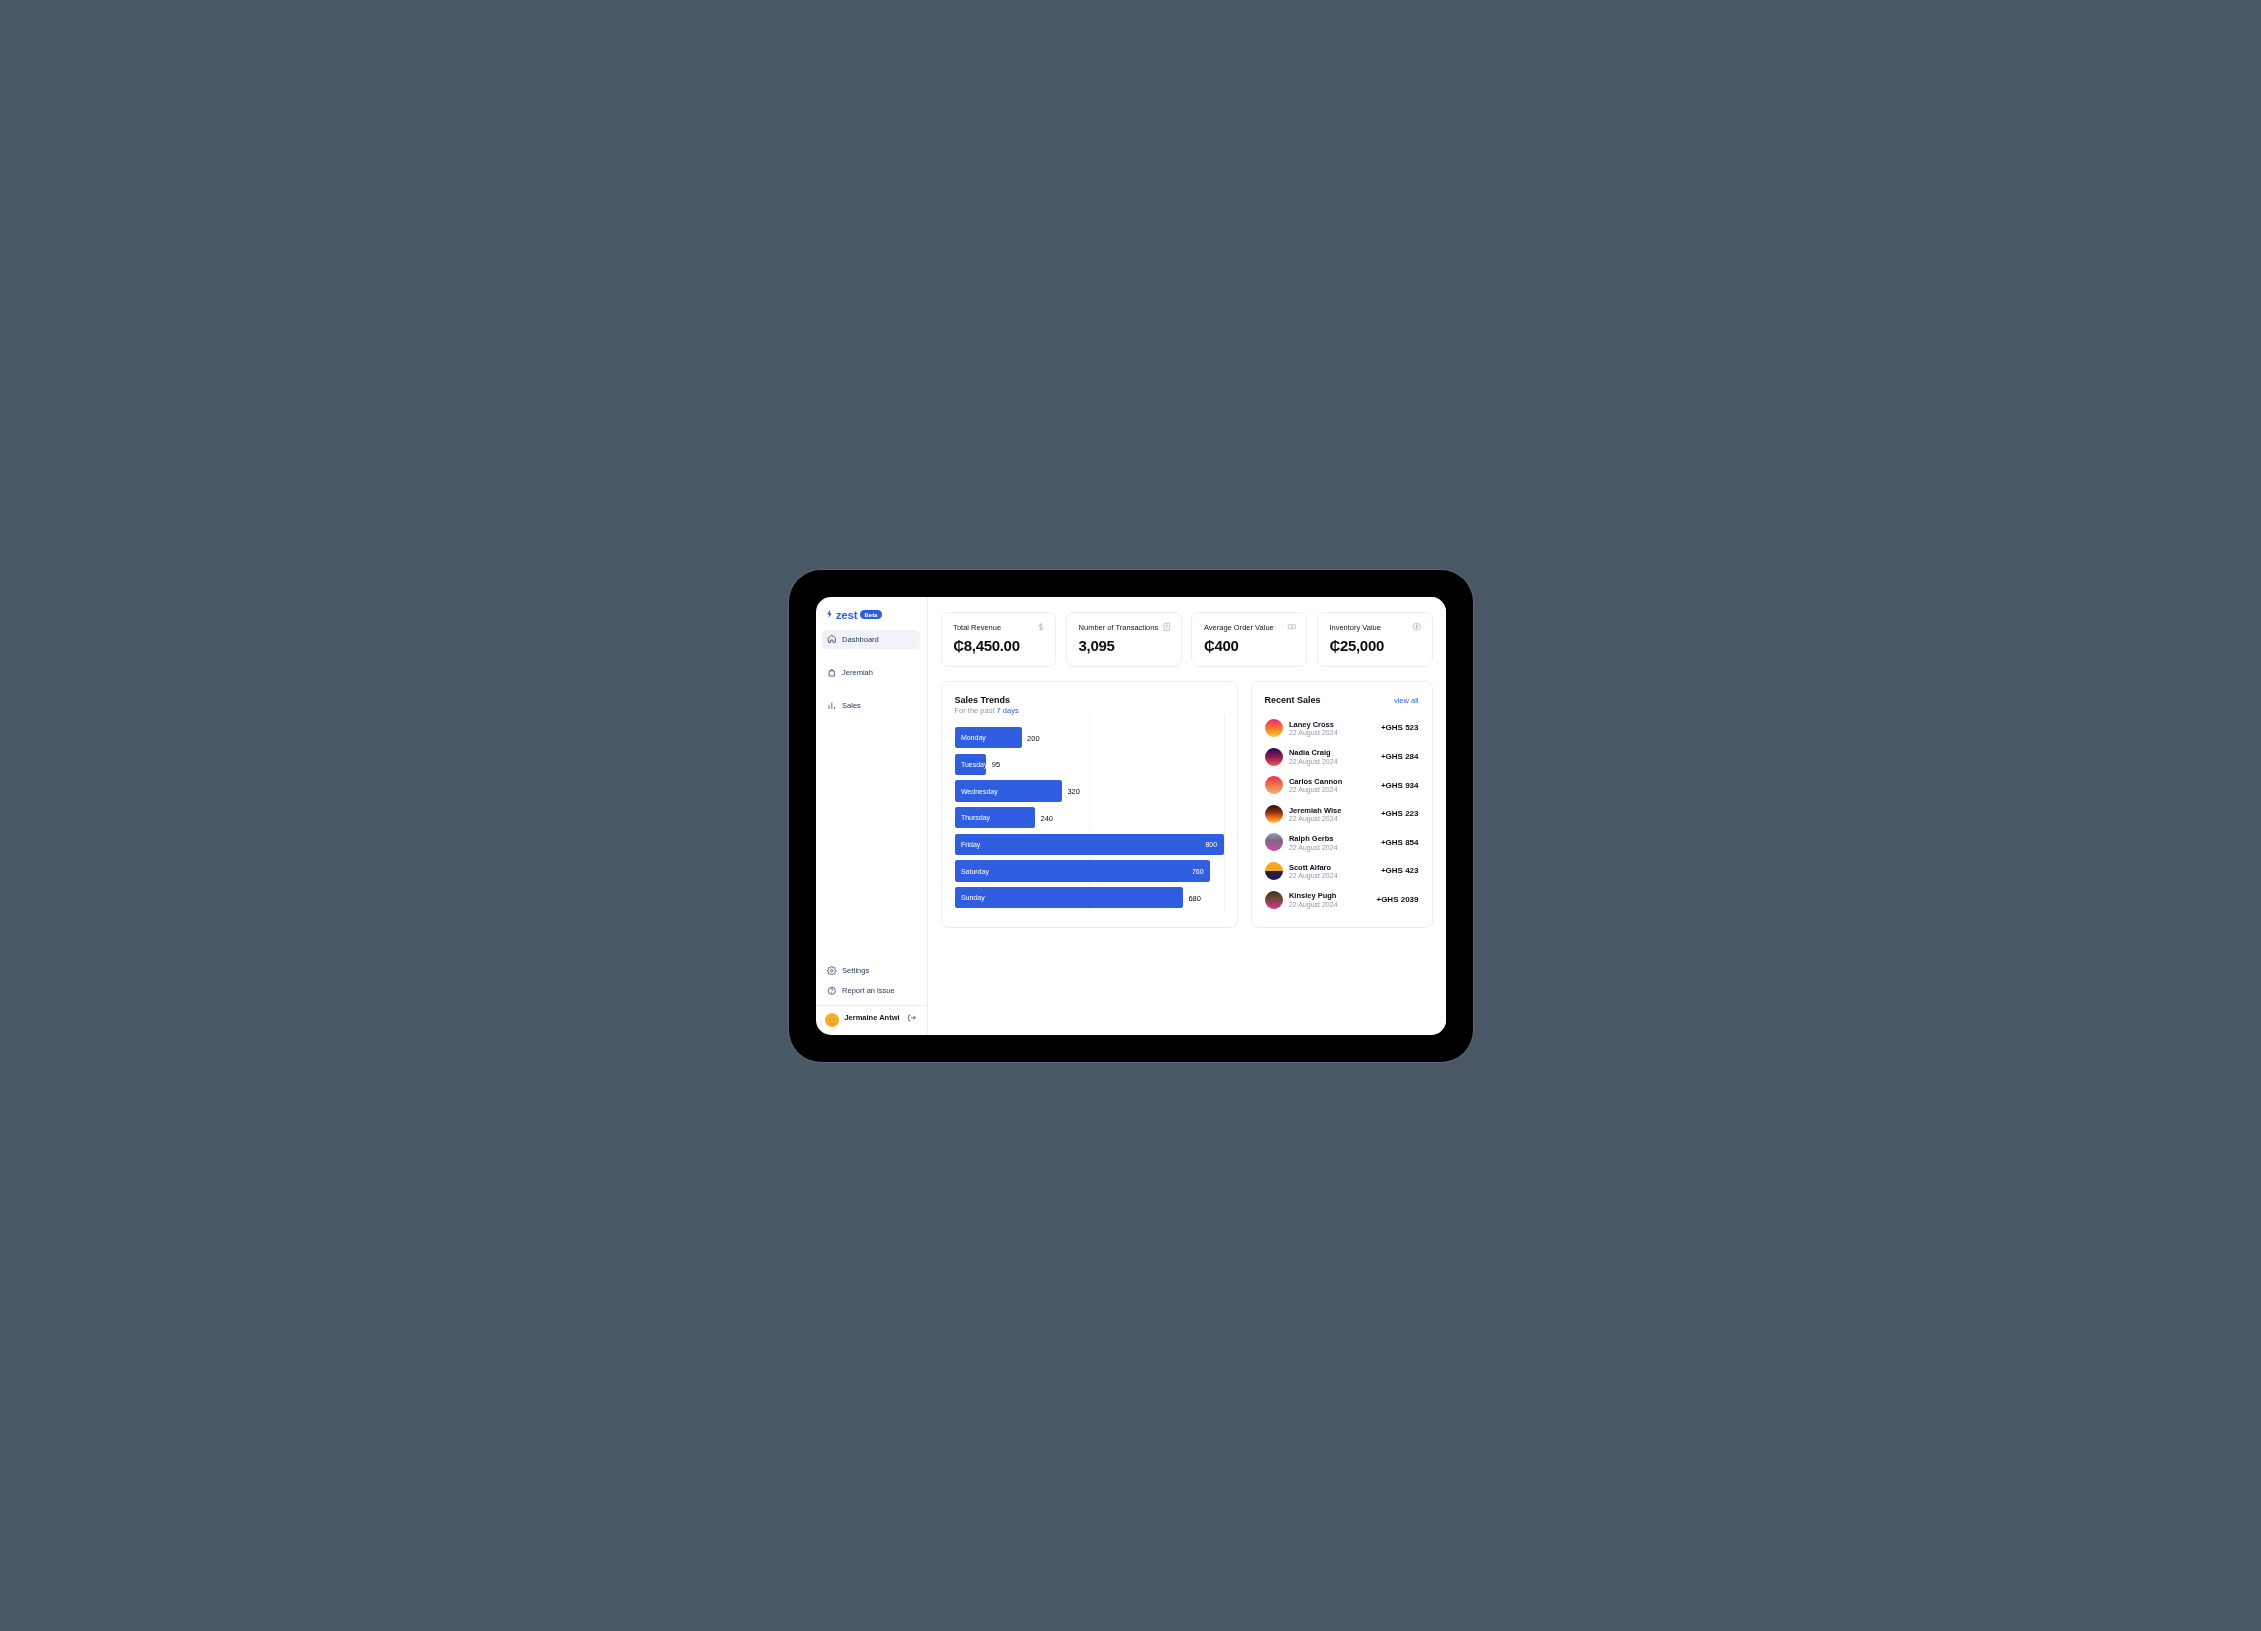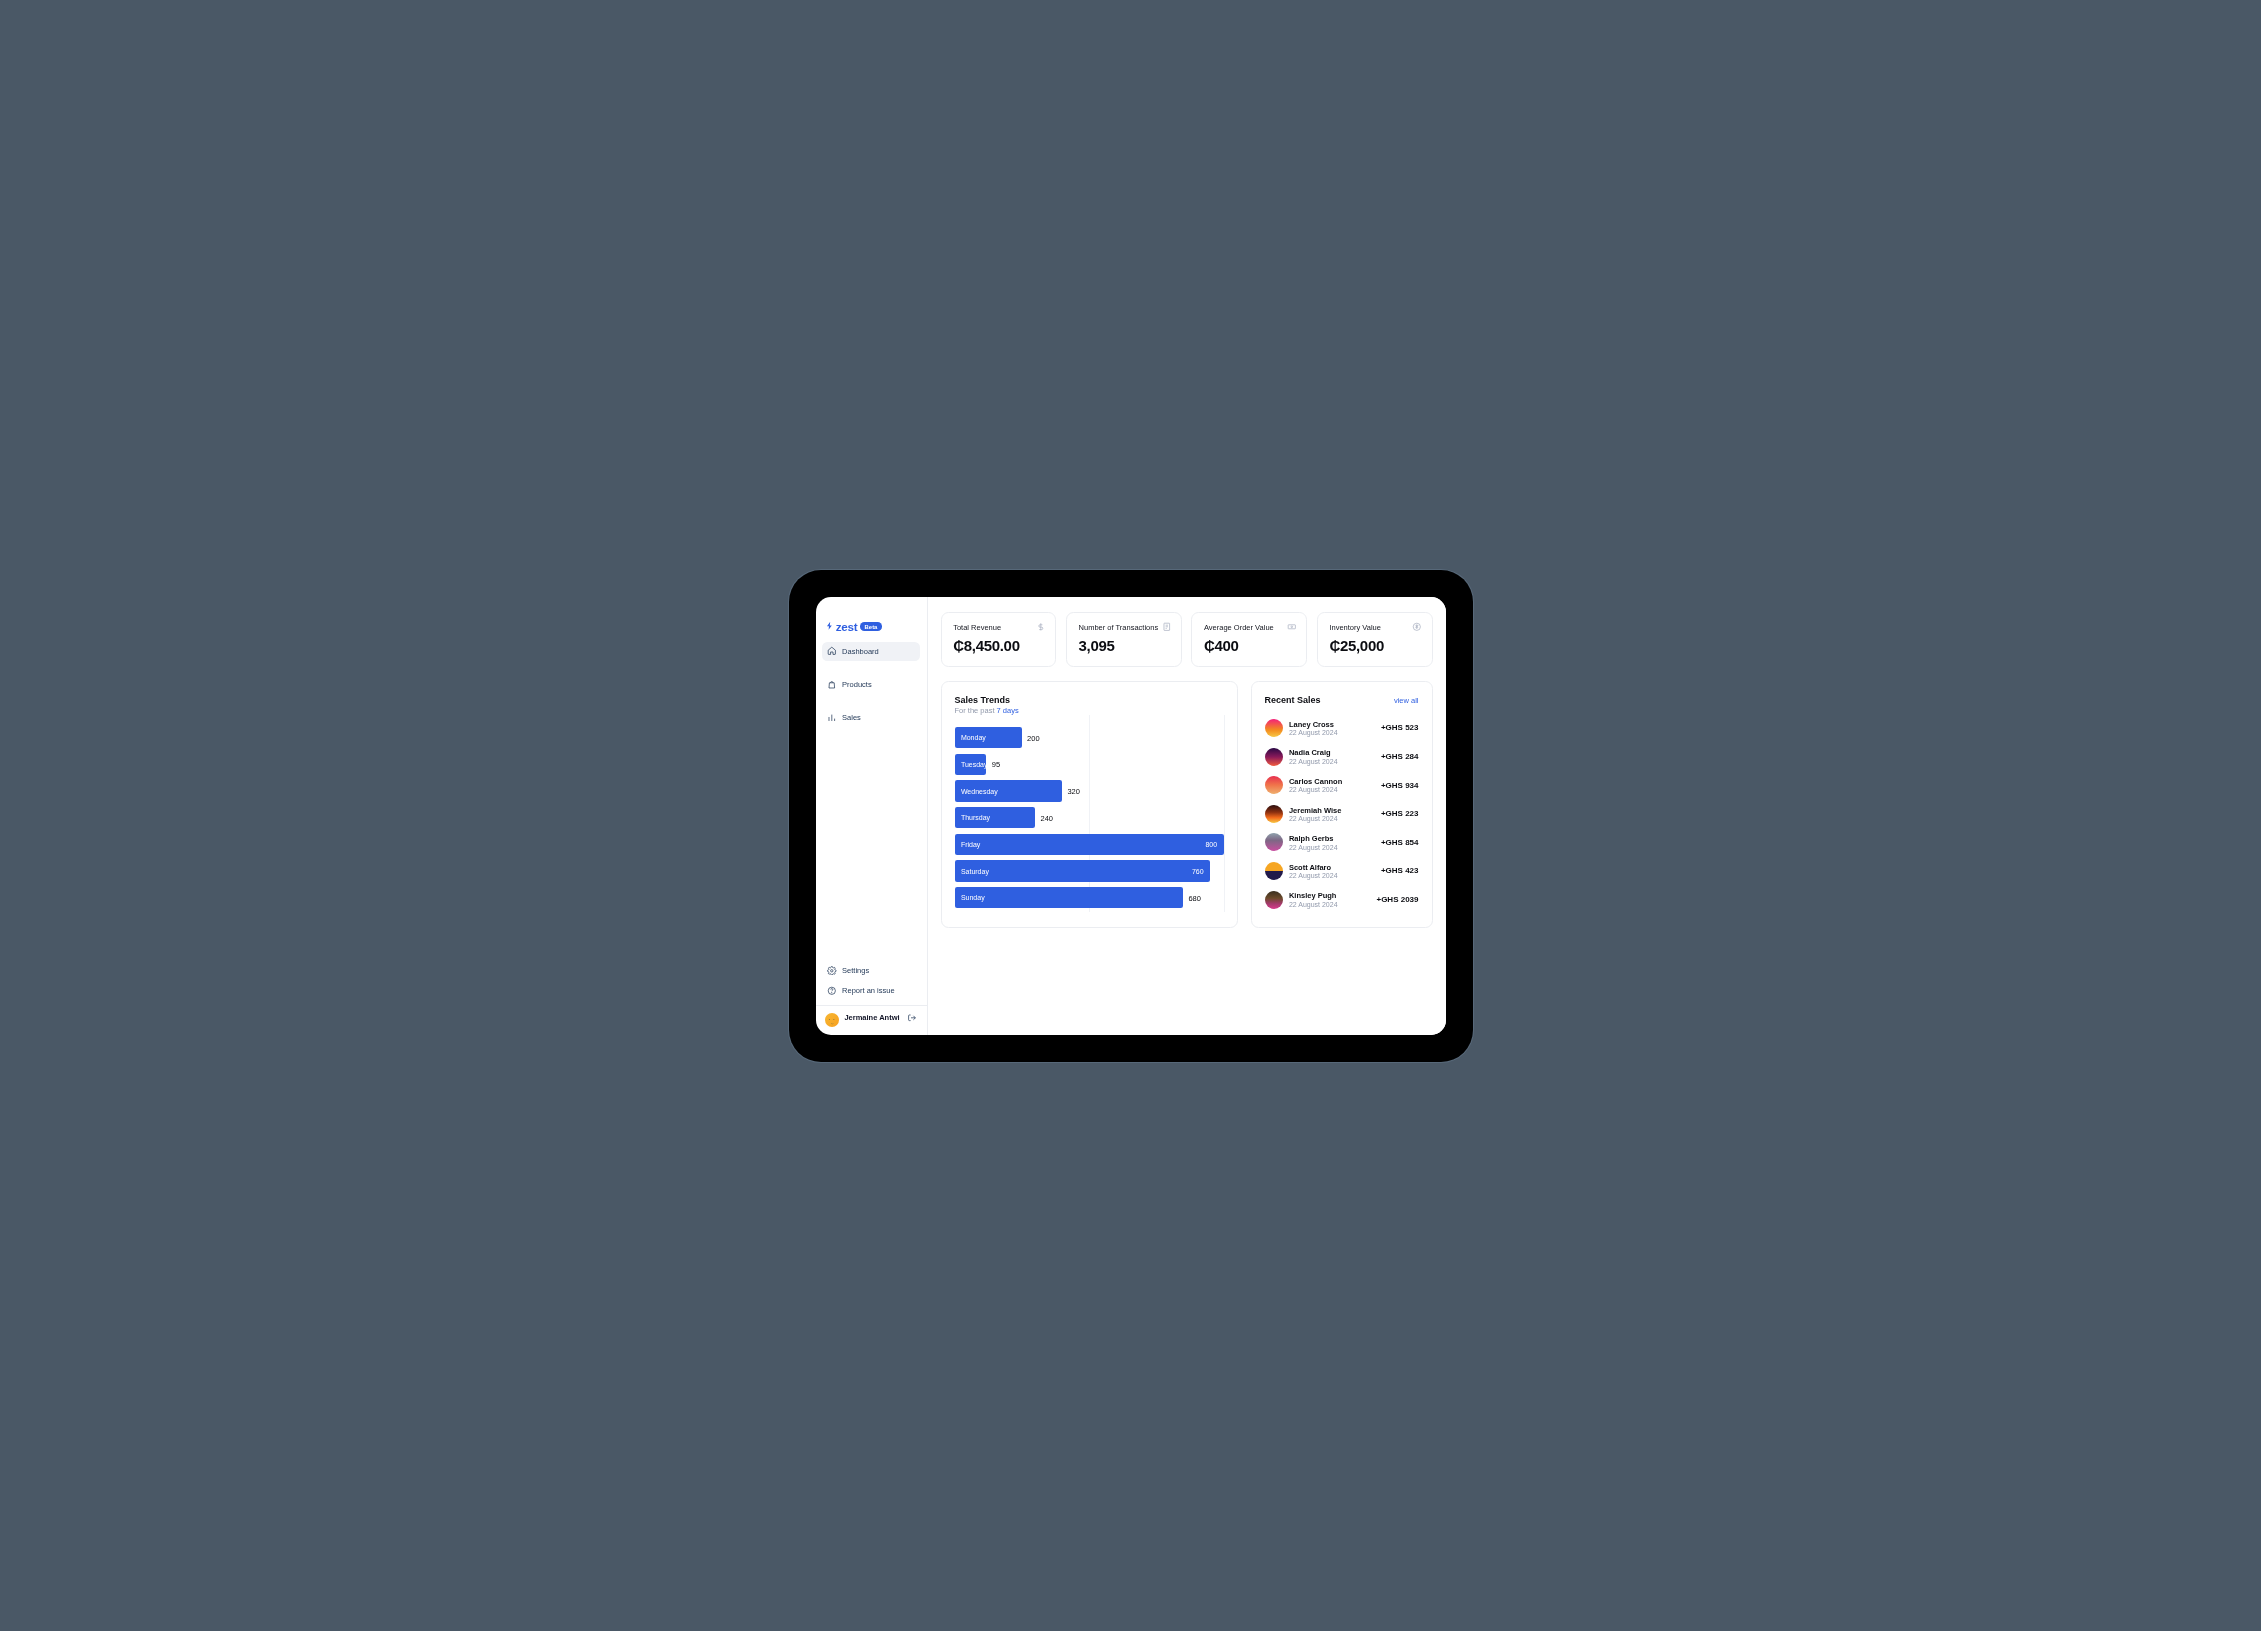--- a/index.html
+++ b/index.html
@@ -27,21 +27,21 @@
   display: flex;
   height: 438px;
 }
 .sidebar {
   width: 112px;
   border-right: 0.5px solid #ebedf1;
   display: flex;
   flex-direction: column;
   padding: 9.6px 6.4px 0 6.4px;
 }
-.logo-row { display: flex; align-items: center; gap: 3px; padding: 2.1px 3.2px 8.5px 3.2px; margin-top: 12px; }
+.logo-row { display: flex; align-items: center; gap: 3px; padding: 2.1px 3.2px 8.5px 3.2px; }
 .logo { display: flex; align-items: center; gap: 1.1px; color: #2f5fe0; font-weight: 700; font-size: 11.7px; letter-spacing: -0.3px; }
 .logo-bolt { font-size: 9.6px; }
 .beta-badge { background: #2f5fe0; color: #fff; font-size: 5.9px; font-weight: 600; padding: 1.6px 4.3px; border-radius: 4.3px; }
 .nav { display: flex; flex-direction: column; gap: 14px; }
 .nav-item {
   display: flex; align-items: center; gap: 5.3px;
   padding: 4.8px 5.3px; border-radius: 5.3px;
   color: #1f3554; font-size: 7.5px; font-weight: 500;
   cursor: pointer;
 }
@@ -153,21 +153,21 @@
             </span>
             <span>Dashboard</span>
           </div>
           <div class="nav-item">
             <span class="nav-icon">
               <svg viewBox="0 0 24 24">
                 <path d="M6 7h12l1 13H5z"></path>
                 <path d="M9 7a3 3 0 0 1 6 0"></path>
               </svg>
             </span>
-            <span>Products</span>
+            <span>Jeremiah</span>
           </div>
           <div class="nav-item">
             <span class="nav-icon">
               <svg viewBox="0 0 24 24">
                 <path d="M5 20V10M12 20V4M19 20v-6"></path>
               </svg>
             </span>
             <span>Sales</span>
           </div>
         </nav>

